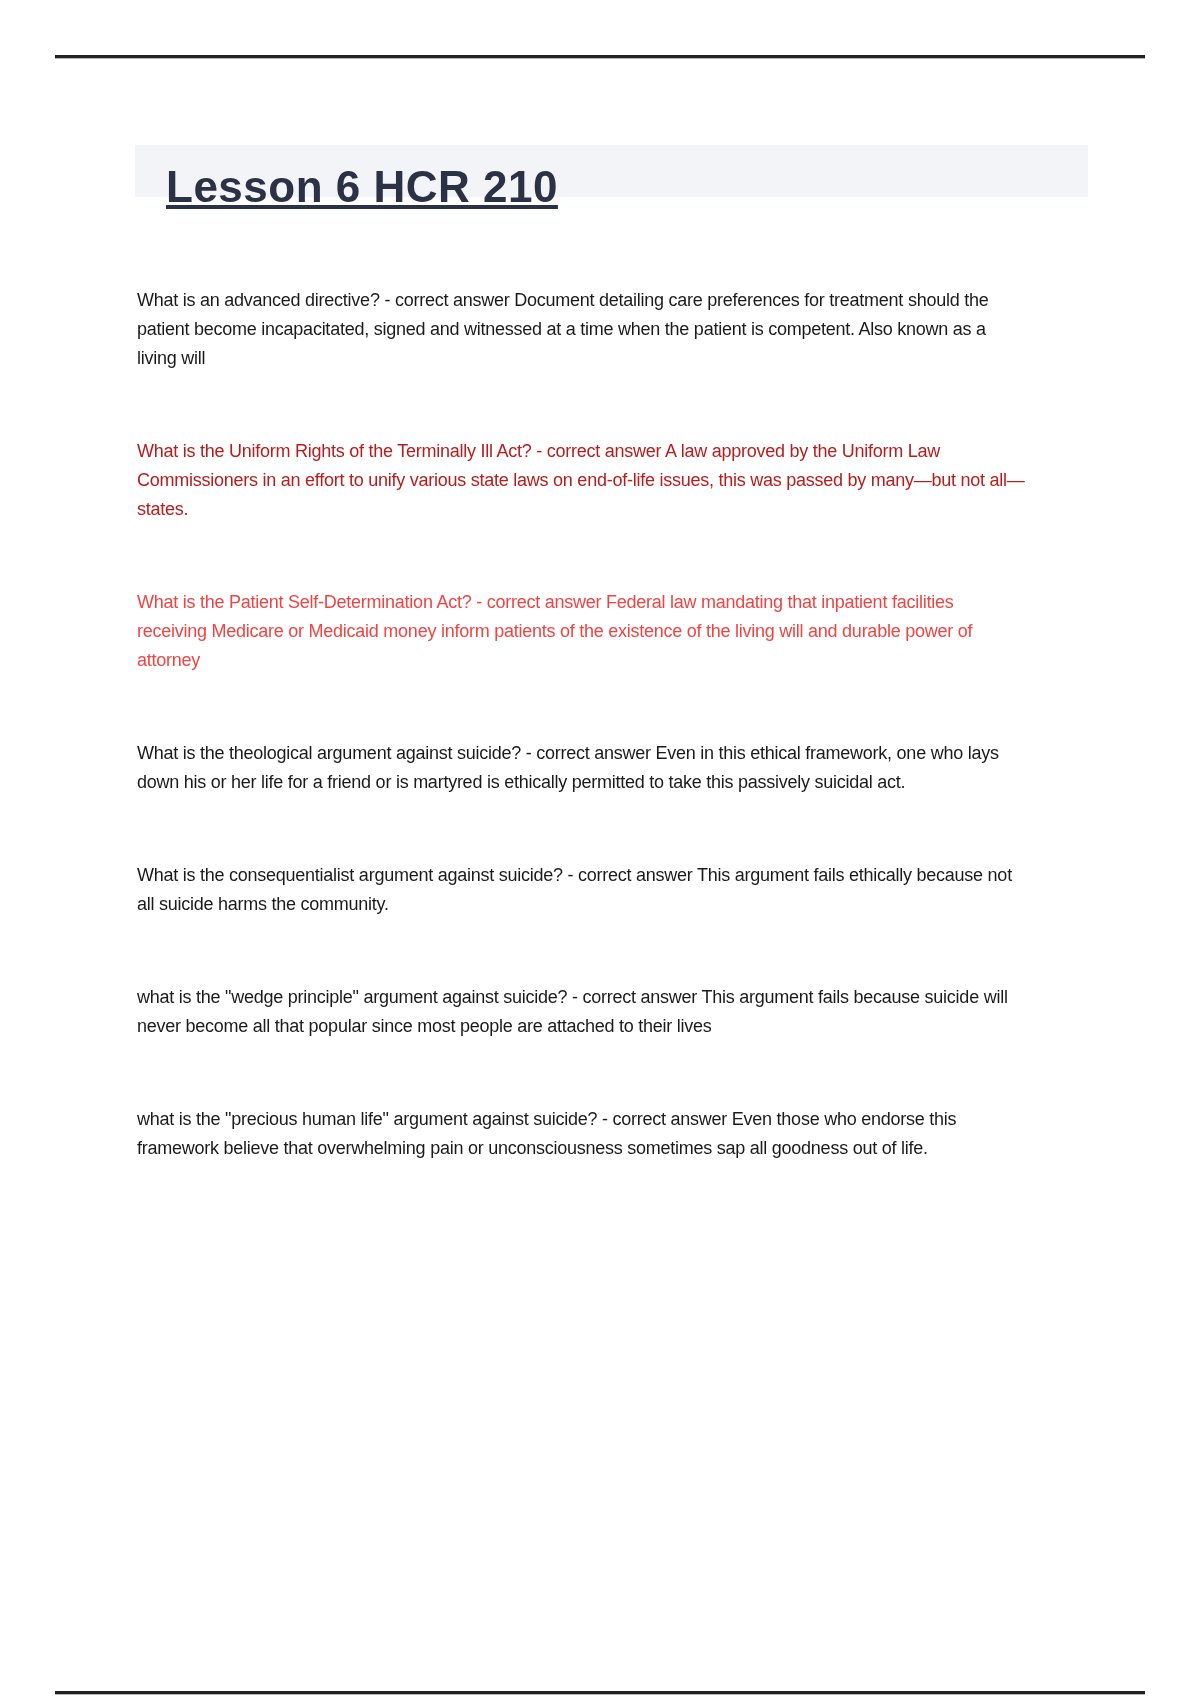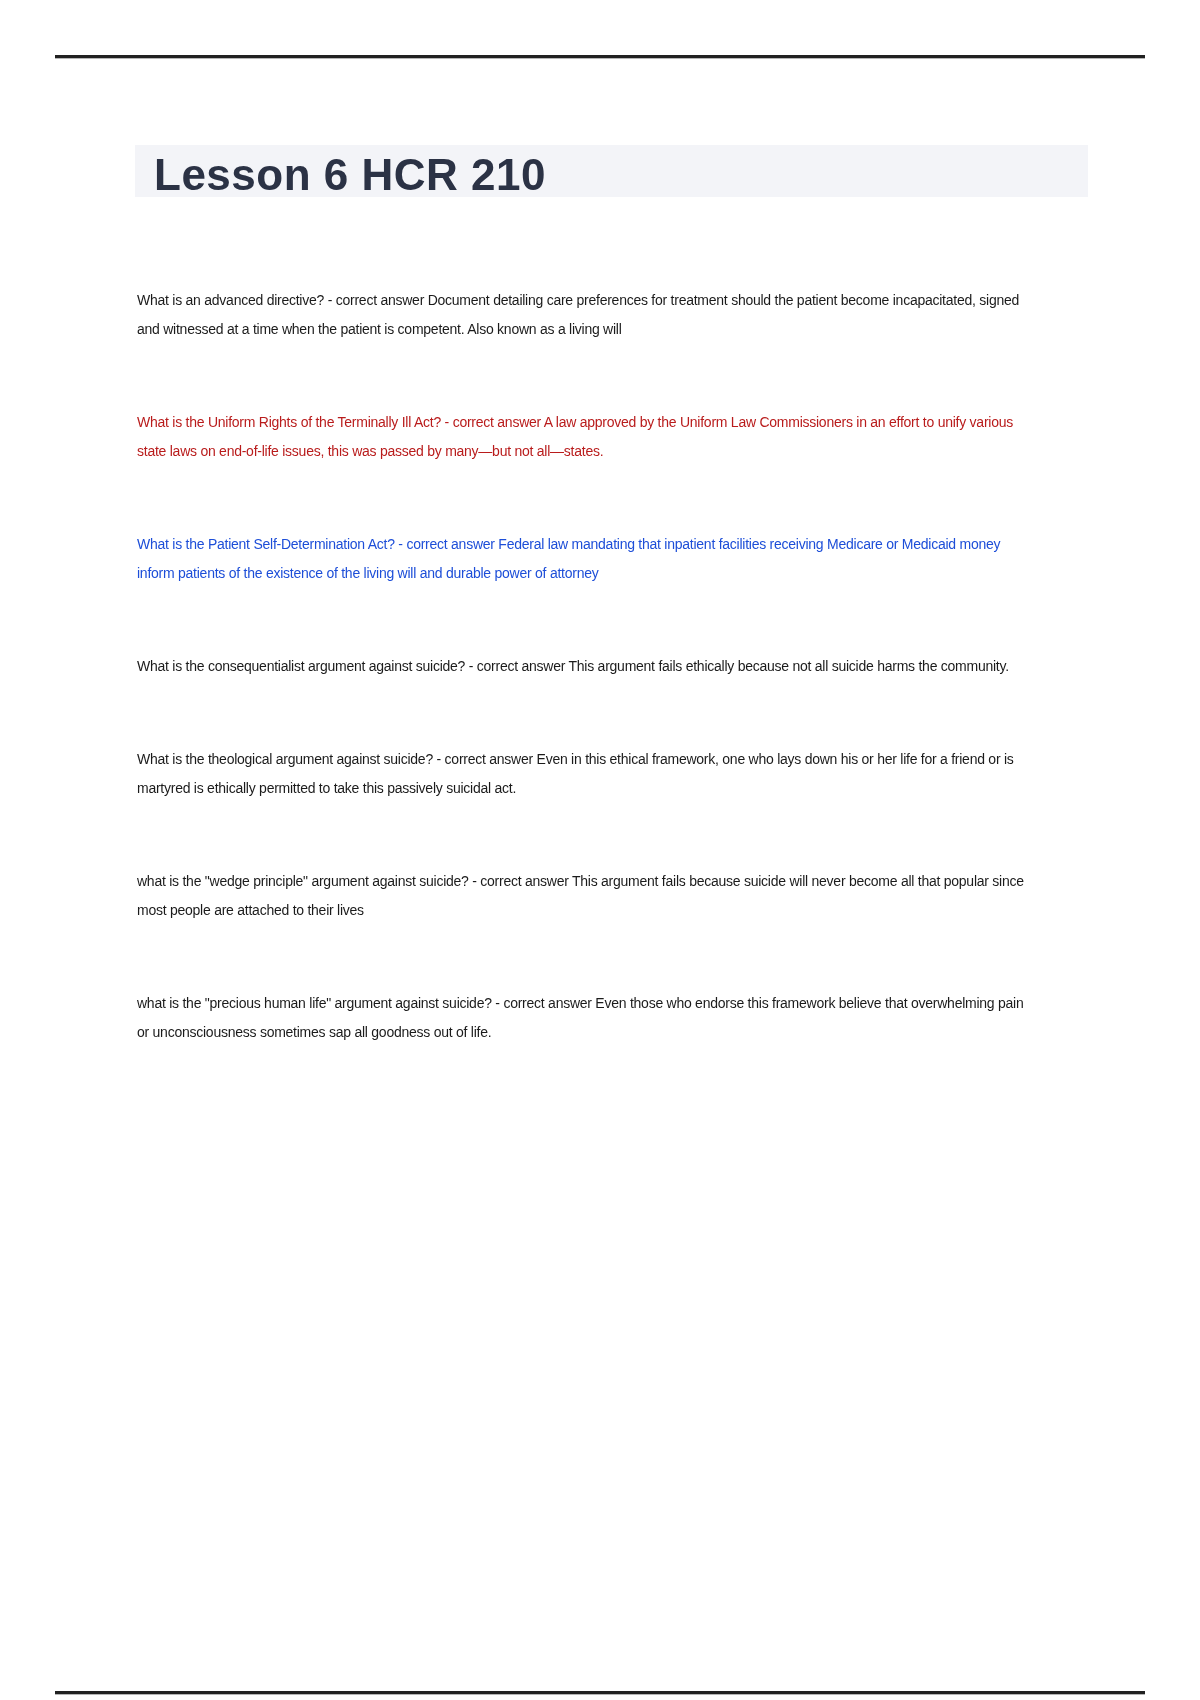--- a/index.html
+++ b/index.html
@@ -27,59 +27,60 @@
   .rule-bottom { top: 1691px; }
   .title-bar {
     position: absolute;
     left: 135px;
     top: 145px;
     width: 953px;
     height: 52px;
     background: #f3f4f8;
   }
   .title-text {
-    margin: 4px;
+    margin: 16px;
     padding-left: 15px;
     font-size: 44px;
     font-weight: bold;
     line-height: 52px;
     letter-spacing: 0.5px;
     color: #2b3245;
     white-space: nowrap;
+    text-decoration: underline;
   }
   .qa-list {
     position: absolute;
     left: 137px;
     top: 286px;
     width: 890px;
   }
   .qa {
     margin: 0 0 64px 0;
-    font-size: 14px;
+    font-size: 18px;
     line-height: 29px;
     letter-spacing: -0.25px;
     color: #1b1b1b;
   }
 </style>
 </head>
 <body style="background: rgb(255, 255, 255);">
 
 <div class="page">
 
   <div class="rule rule-top" style="background: rgb(33, 33, 33);"></div>
 
   <header class="title-bar" style="background: rgb(243, 244, 248);">
     <h1 class="title-text" style="color: rgb(43, 50, 69);">Lesson 6 HCR 210</h1>
   </header>
 
   <main class="qa-list" id="qa-list">
       <p class="qa" style="color: rgb(27, 27, 27);">What is an advanced directive? - correct answer Document detailing care preferences for treatment should the patient become incapacitated, signed and witnessed at a time when the patient is competent. Also known as a living will</p>
       <p class="qa" style="color: #b91c1c;">What is the Uniform Rights of the Terminally Ill Act? - correct answer A law approved by the Uniform Law Commissioners in an effort to unify various state laws on end-of-life issues, this was passed by many—but not all—states.</p>
-      <p class="qa" style="color: #1d4ed8;">What is the Patient Self-Determination Act? - correct answer Federal law mandating that inpatient facilities receiving Medicare or Medicaid money inform patients of the existence of the living will and durable power of attorney</p>
+      <p class="qa" style="color: #ef4444;">What is the Patient Self-Determination Act? - correct answer Federal law mandating that inpatient facilities receiving Medicare or Medicaid money inform patients of the existence of the living will and durable power of attorney</p>
+      <p class="qa" style="color: rgb(27, 27, 27);">What is the theological argument against suicide? - correct answer Even in this ethical framework, one who lays down his or her life for a friend or is martyred is ethically permitted to take this passively suicidal act.</p>
       <p class="qa" style="color: rgb(27, 27, 27);">What is the consequentialist argument against suicide? - correct answer This argument fails ethically because not all suicide harms the community.</p>
-      <p class="qa" style="color: rgb(27, 27, 27);">What is the theological argument against suicide? - correct answer Even in this ethical framework, one who lays down his or her life for a friend or is martyred is ethically permitted to take this passively suicidal act.</p>
       <p class="qa" style="color: rgb(27, 27, 27);">what is the "wedge principle" argument against suicide? - correct answer This argument fails because suicide will never become all that popular since most people are attached to their lives</p>
       <p class="qa" style="color: rgb(27, 27, 27);">what is the "precious human life" argument against suicide? - correct answer Even those who endorse this framework believe that overwhelming pain or unconsciousness sometimes sap all goodness out of life.</p>
     </main>
 
   <div class="rule rule-bottom" style="background: rgb(33, 33, 33);"></div>
 
 </div>
 
 </body></html>

